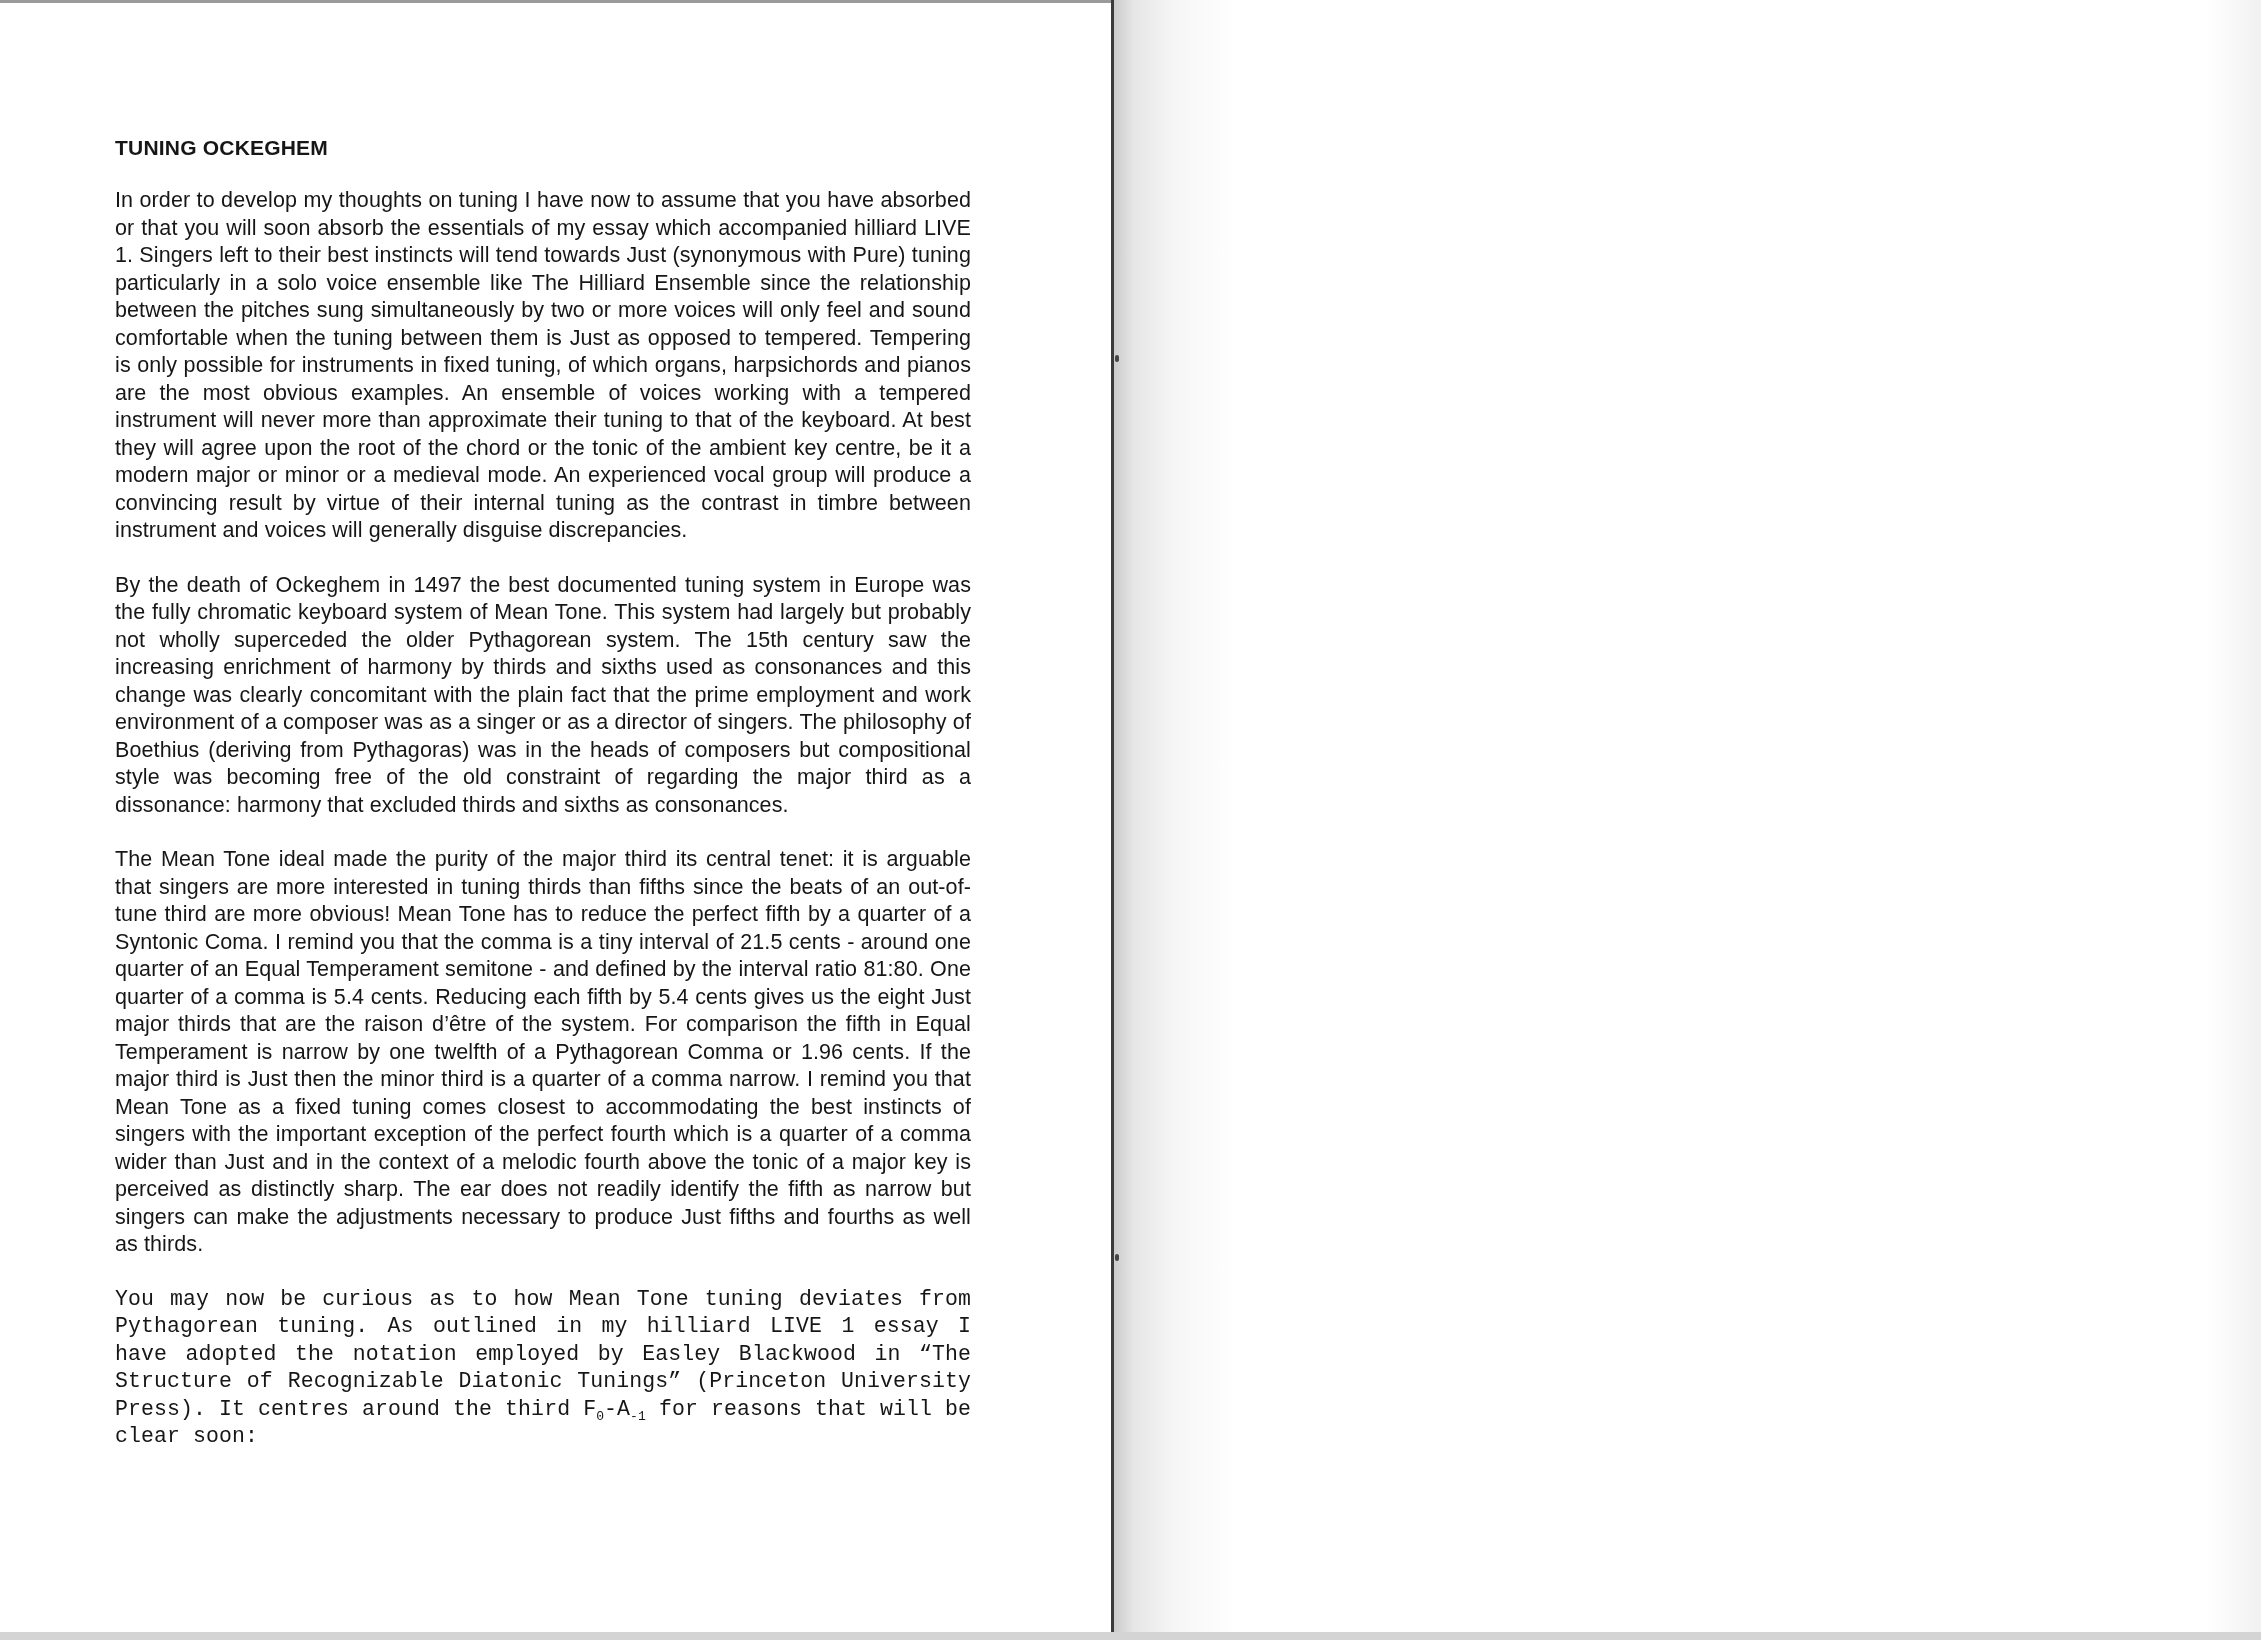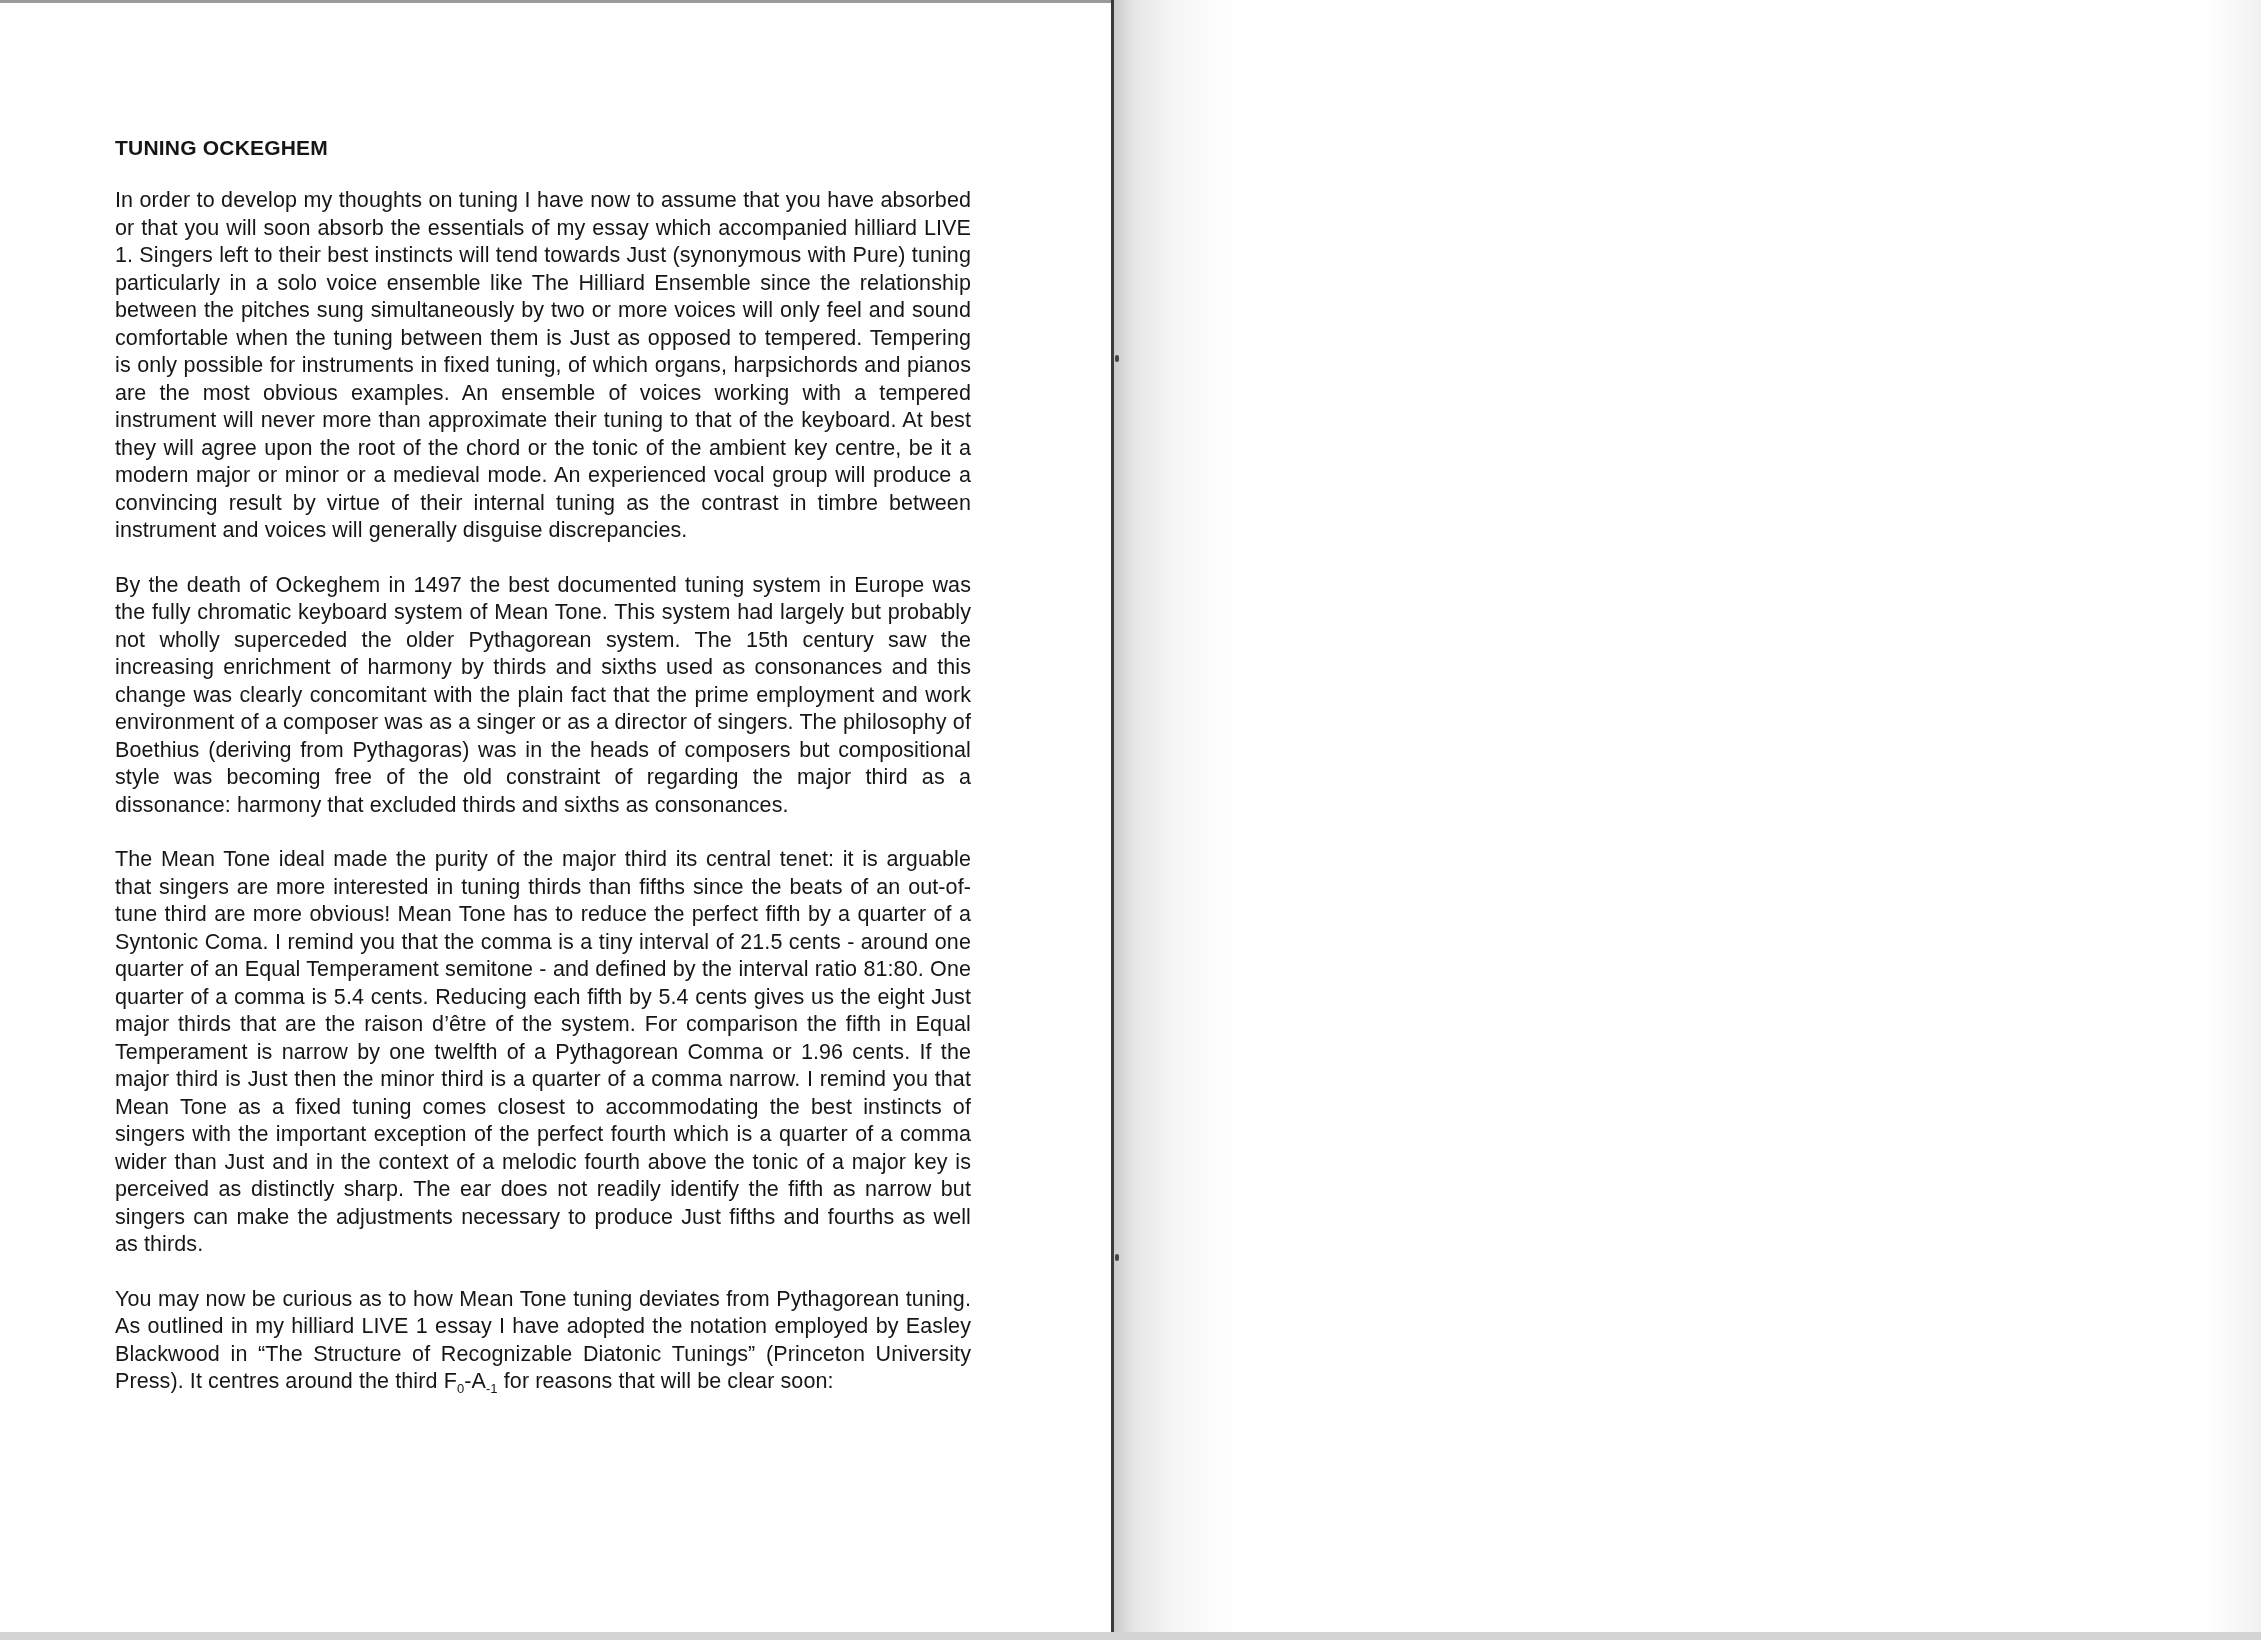--- a/index.html
+++ b/index.html
@@ -17,21 +17,21 @@
   .page-right { left: 1113px; width: 1148px;
     background: linear-gradient(to right, #c9c9c9 0px, #e6e6e6 20.5px, #f6f6f6 62px, #ffffff 123px, #ffffff 1094px, #f1f1f1 1148px); }
   .spine { position: absolute; left: 1111px; top: 0; width: 3.4px; height: 1632px; background: #3a3a3a; }
   .spine-mark { position: absolute; width: 4.1px; height: 6.8px; background: #444; border-radius: 2.1px; }
 
   .col { position: absolute; width: 856px; font-size: 21.5px; line-height: 27.5px; text-align: justify; letter-spacing: 0.1px; }
   .col-left { left: 115px; top: 134px; }
 
   .title { font-weight: bold; font-size: 21px; letter-spacing: 0.2px; margin: 0 0 26px 0; line-height: 27px; }
   .para { margin: 0 0 27px 0; }
-  .para.tight { margin-bottom: 1px; }
+  .para.tight { margin-bottom: 1px; font-family: Liberation Mono, monospace; }
   sub { font-size: 13px; vertical-align: -4.8px; line-height: 0; }
 </style>
 </head>
 <body>
 
 <div class="spread">
   <div class="top-edge"></div>
 
   <div class="page page-left">
     <div class="col col-left">

